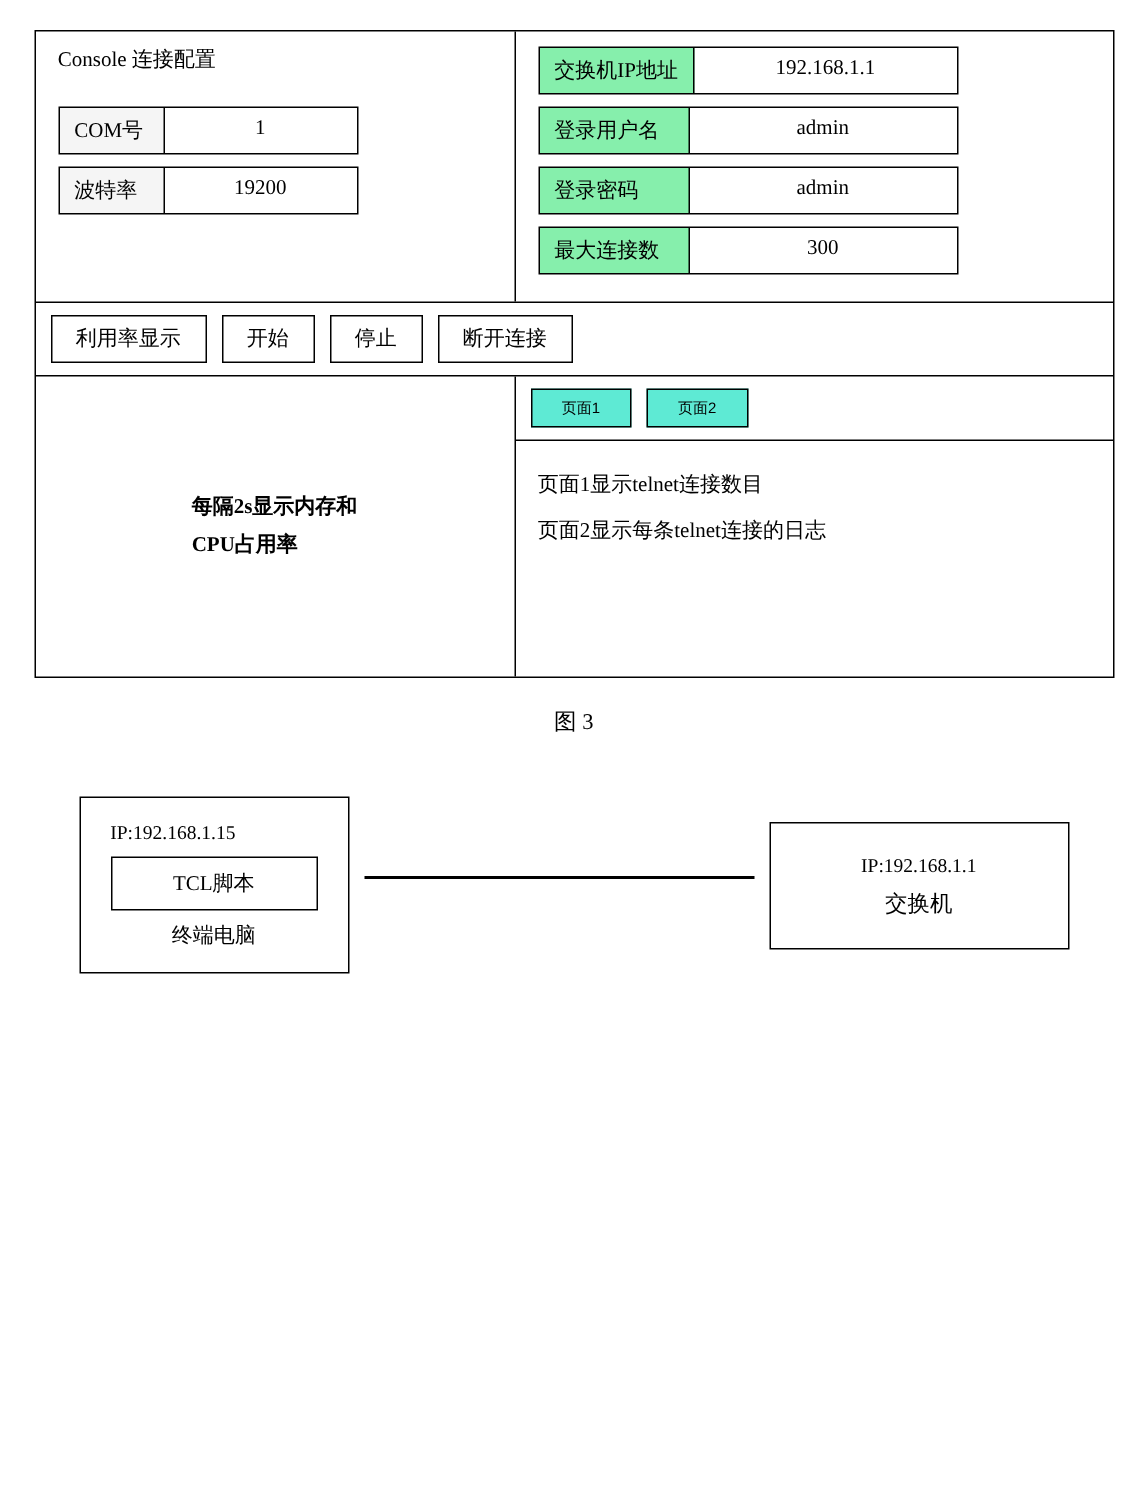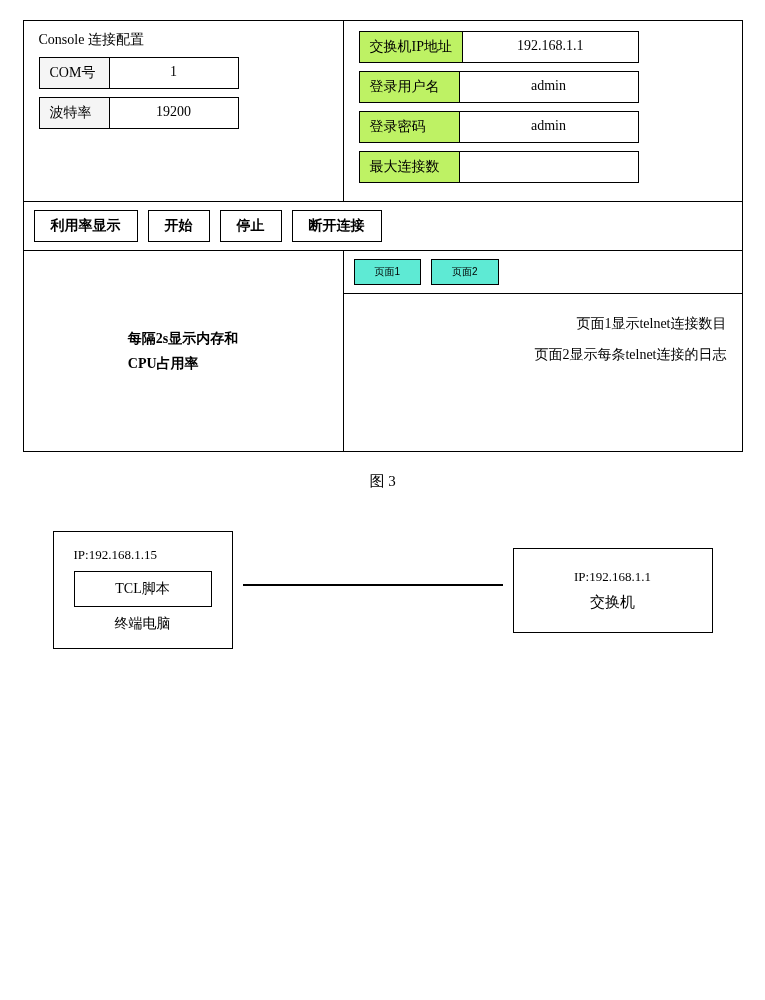--- a/index.html
+++ b/index.html
@@ -31,21 +31,21 @@
     }
 
     .console-config {
       width: 320px;
       border-right: 1.5px solid #000;
       padding: 10px 15px;
     }
 
     .console-title {
       font-size: 14px;
-      margin-bottom: 8px;
+      margin-bottom: 22px;
     }
 
     .config-field {
       display: flex;
       border: 1px solid #000;
       margin-bottom: 8px;
       width: 200px;
     }
 
     .config-field-label {
@@ -76,21 +76,21 @@
       display: flex;
       border: 1px solid #000;
       margin-bottom: 8px;
       width: 280px;
     }
 
     .telnet-field-label {
       padding: 6px 10px;
       border-right: 1px solid #000;
       min-width: 100px;
-      background: #bef264;
+      background: #86efac;
     }
 
     .telnet-field-value {
       padding: 6px 15px;
       flex: 1;
       text-align: center;
     }
 
     
     .button-row {
@@ -101,21 +101,20 @@
       border-bottom: 1.5px solid #000;
     }
 
     .btn {
       border: 1px solid #000;
       padding: 6px 16px;
       background: #fff;
       font-size: 14px;
       font-family: "SimSun", "宋体", serif;
       cursor: pointer;
-      font-weight: bold;
     }
 
     
     .bottom-row {
       display: flex;
       min-height: 200px;
     }
 
     .left-panel {
       width: 320px;
@@ -152,21 +151,20 @@
       background: #5eead4;
       font-size: 10px;
       font-family: Liberation Sans, sans-serif;
       cursor: pointer;
     }
 
     .right-panel-content {
       padding: 15px 15px;
       line-height: 2.2;
       font-size: 14px;
-      text-align: right;
     }
 
     
     .figure-label {
       text-align: center;
       margin: 20px auto;
       font-size: 15px;
       width: 720px;
     }
 
@@ -257,20 +255,21 @@
       <div class="telnet-field">
         <div class="telnet-field-label">登录用户名</div>
         <div class="telnet-field-value">admin</div>
       </div>
       <div class="telnet-field">
         <div class="telnet-field-label">登录密码</div>
         <div class="telnet-field-value">admin</div>
       </div>
       <div class="telnet-field">
         <div class="telnet-field-label">最大连接数</div>
+        <div class="telnet-field-value">300</div>
       </div>
     </div>
 
   </div>
 
   <div class="button-row">
     <button class="btn">利用率显示</button>
     <button class="btn">开始</button>
     <button class="btn">停止</button>
     <button class="btn">断开连接</button>

